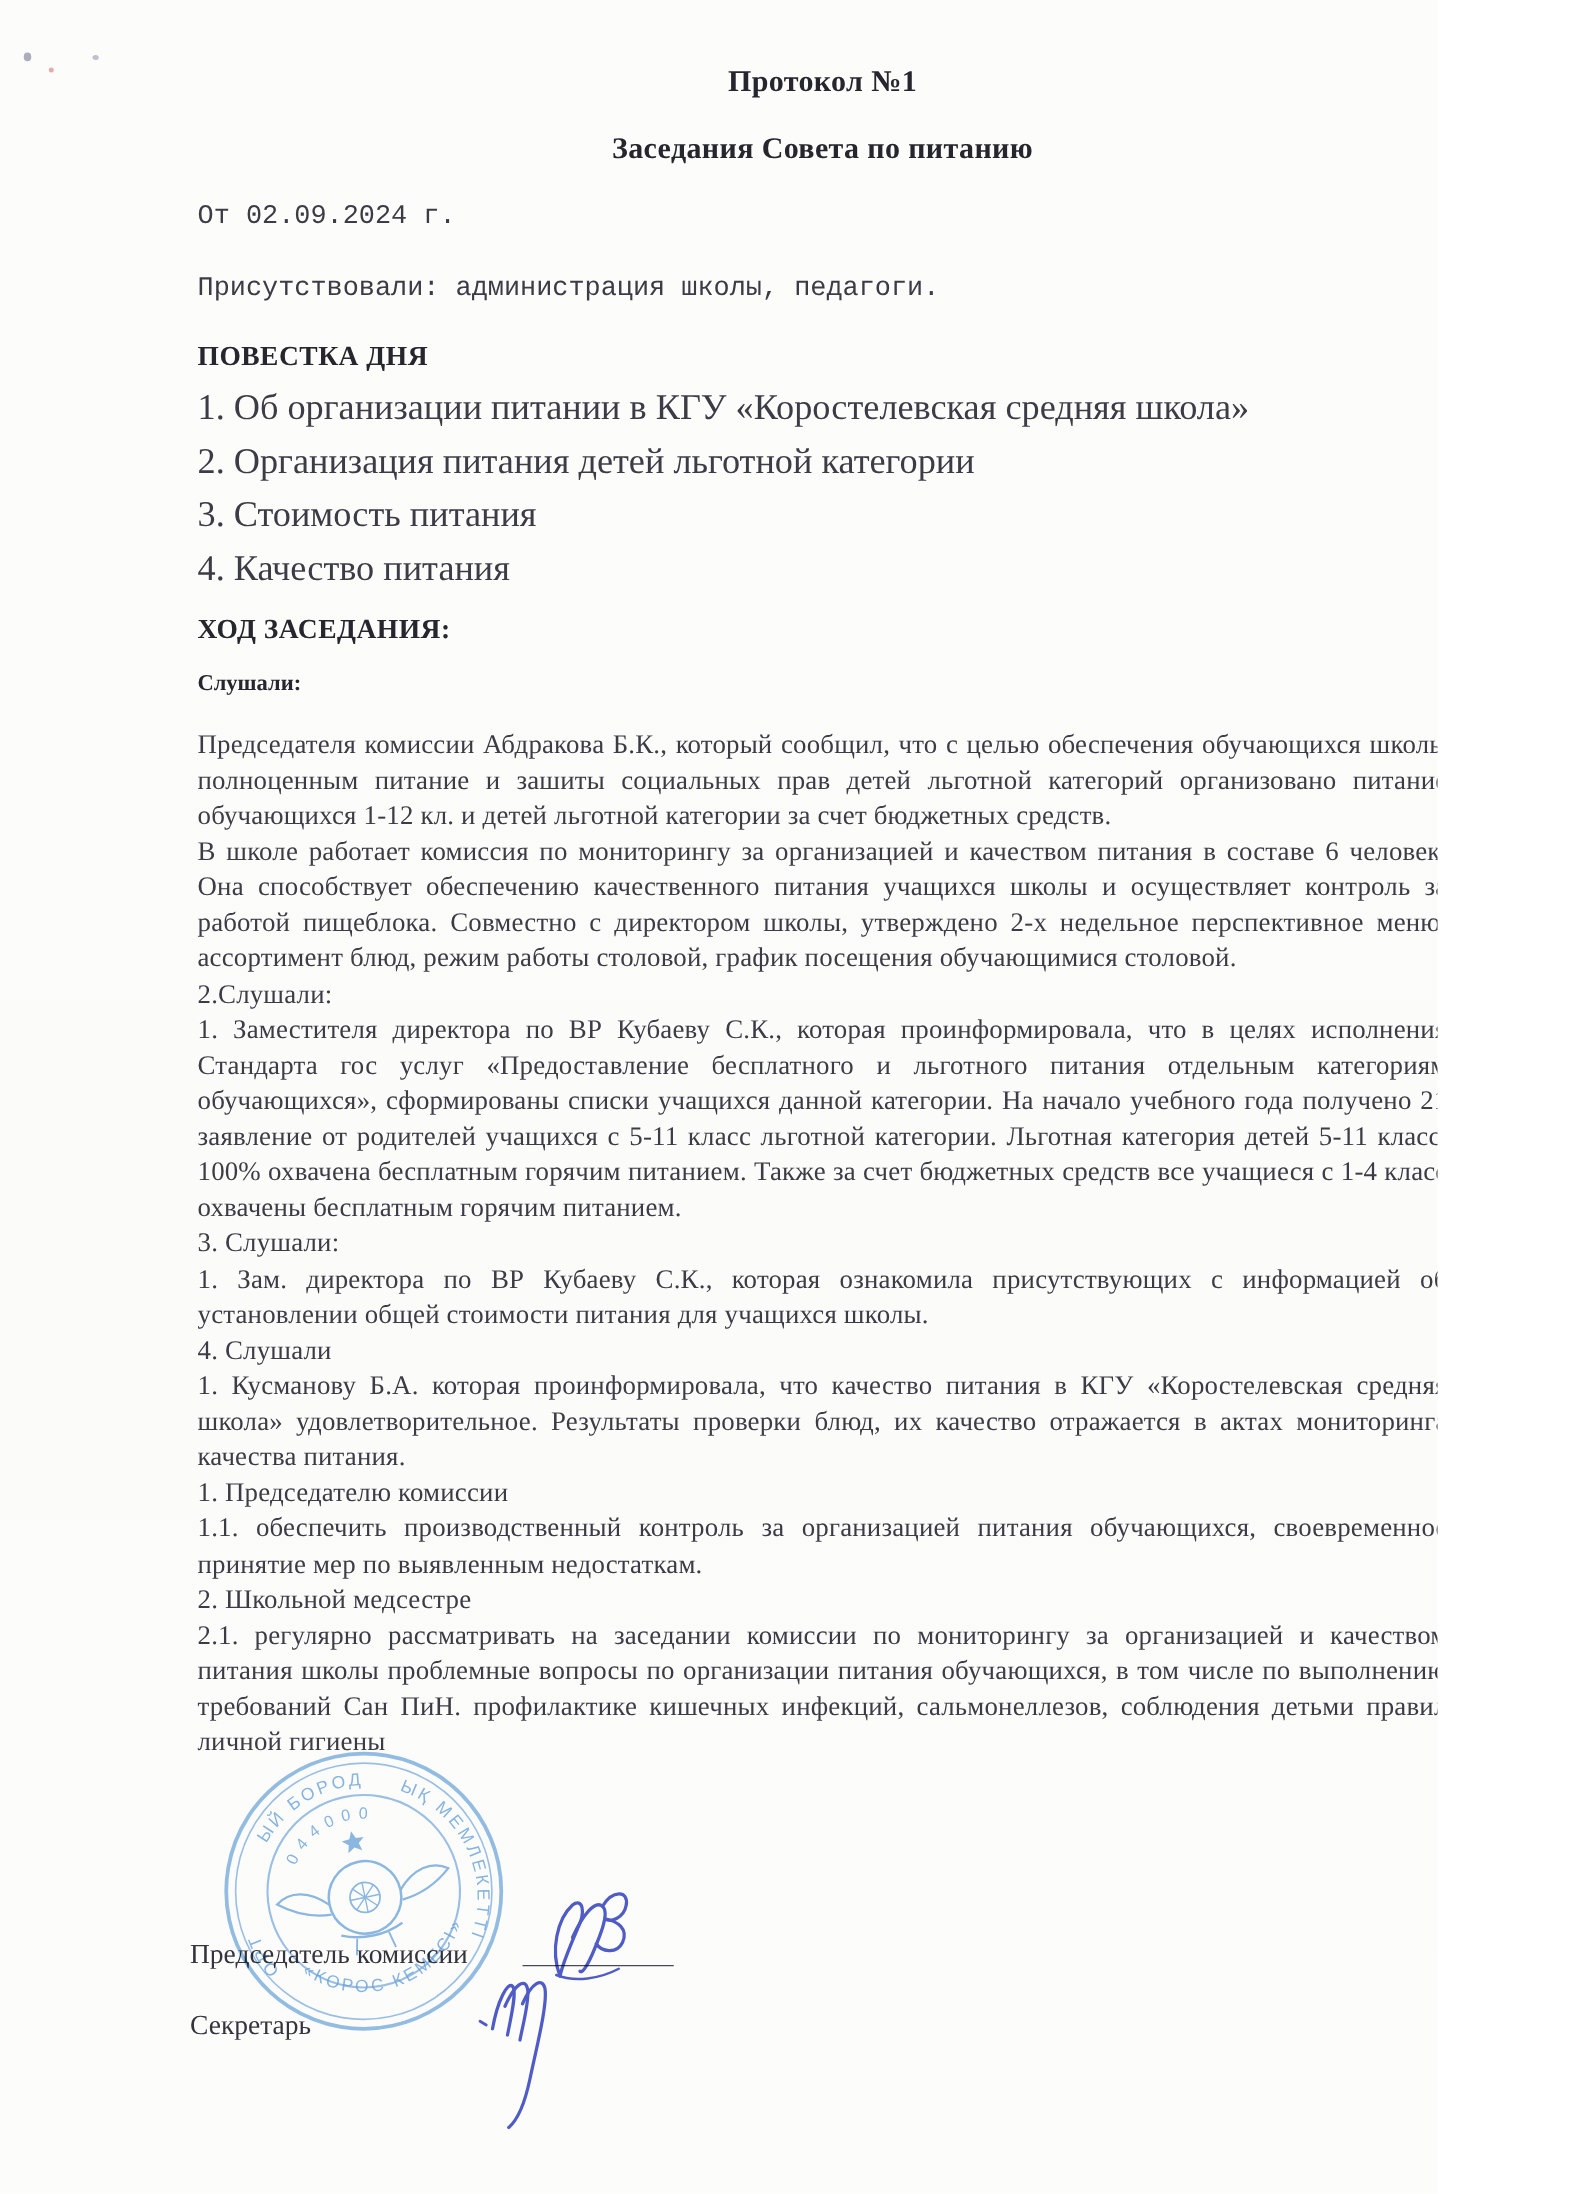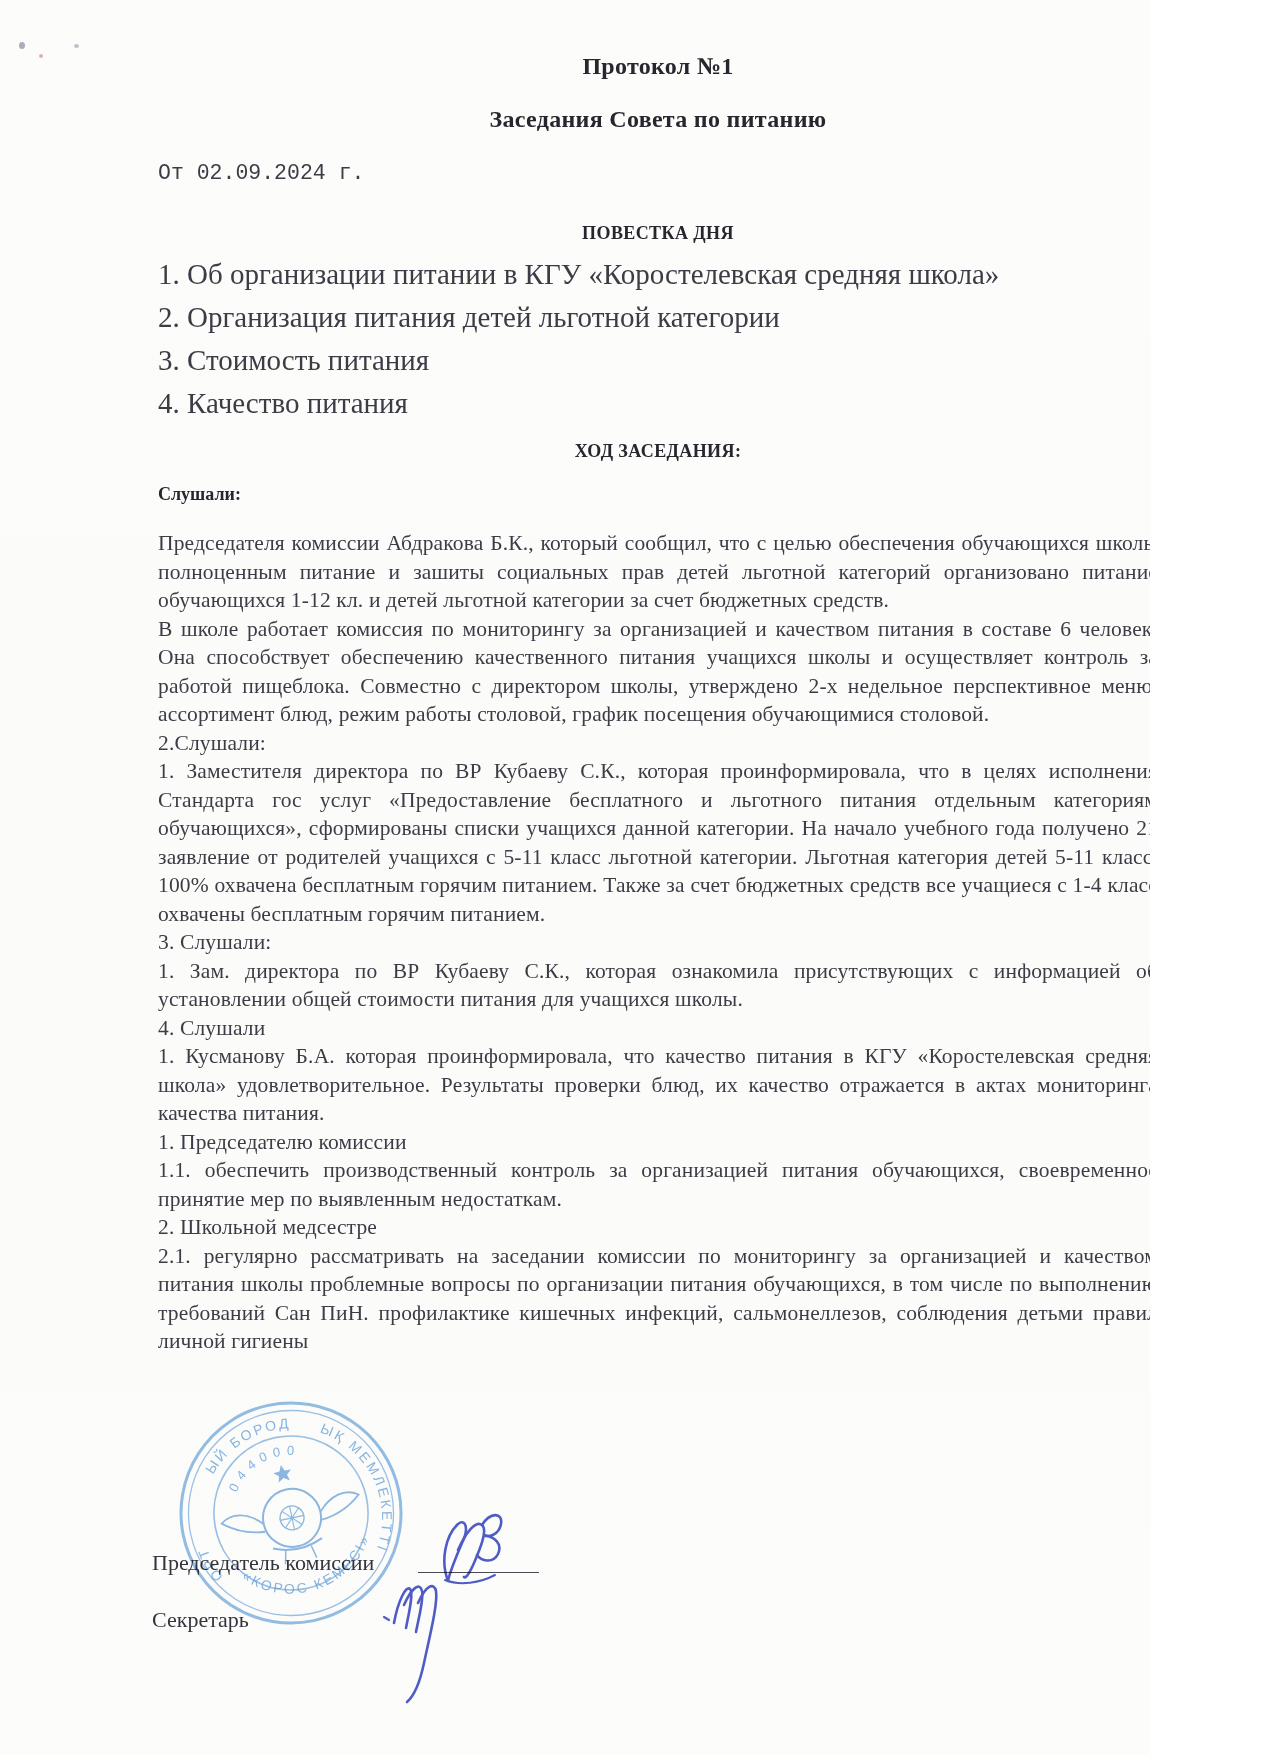--- a/index.html
+++ b/index.html
@@ -19,22 +19,22 @@
     font-size: 24px; line-height: 28px; color: #26262e; letter-spacing: .3px;
   }
   .doc-title   { margin-bottom: 25px; }
   .doc-subtitle{ margin-bottom: 28px; }
 
   .meta-line { margin: 0; font-size: 21.5px; line-height: 24px; font-family: Liberation Mono, monospace; }
   .date-line { margin-bottom: 34px; }
   .attendees-line { margin-bottom: 28px; }
 
   .section-heading {
-    margin: 12px; text-align: center; font-weight: bold;
-    font-size: 18px; line-height: 28px; color: #26262e; letter-spacing: .4px;
+    margin: 0; font-weight: bold;
+    font-size: 22px; line-height: 28px; color: #26262e; letter-spacing: .4px;
   }
   .agenda-heading { margin-bottom: 15px; }
   .agenda { margin-bottom: 22px; }
   .agenda p { margin: 0 0 19px; font-size: 29px; line-height: 24px; }
   .agenda p:last-child { margin-bottom: 0; }
 
   .proceedings-heading { margin-bottom: 17px; }
   .listened-label {
     margin: 0 0 23px; font-weight: bold; font-size: 18px; line-height: 24px; color: #26262e;
   }
@@ -79,20 +79,21 @@
 
   <div class="speck s1"></div>
   <div class="speck s2"></div>
   <div class="speck s3"></div>
 
   <div class="content">
     <p class="doc-title">Протокол №1</p>
     <p class="doc-subtitle">Заседания Совета по питанию</p>
 
     <p class="meta-line date-line">От 02.09.2024 г.</p>
+    <p class="meta-line attendees-line">Присутствовали: администрация школы, педагоги.</p>
 
     <p class="section-heading agenda-heading">ПОВЕСТКА ДНЯ</p>
     <div class="agenda">
       <p>1. Об организации питании в КГУ «Коростелевская средняя школа»</p>
       <p>2.  Организация питания детей льготной категории</p>
       <p>3. Стоимость питания</p>
       <p>4. Качество питания</p>
     </div>
 
     <p class="section-heading proceedings-heading">ХОД ЗАСЕДАНИЯ:</p>

